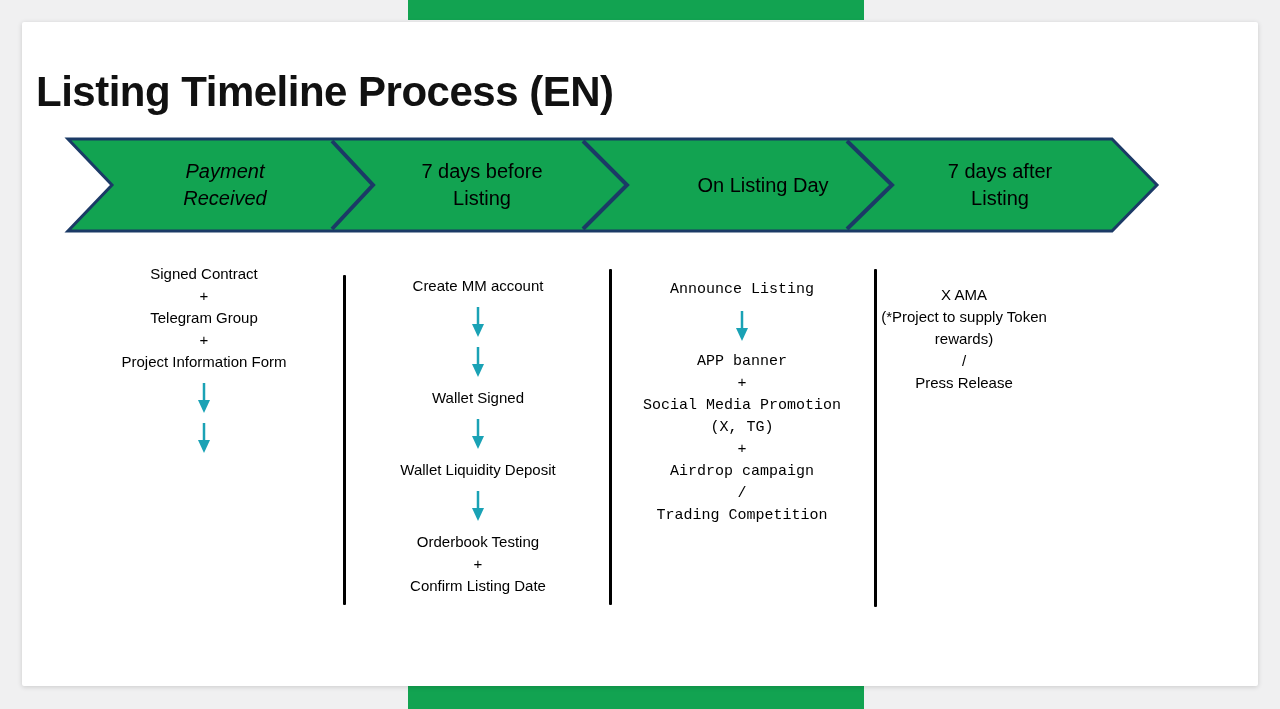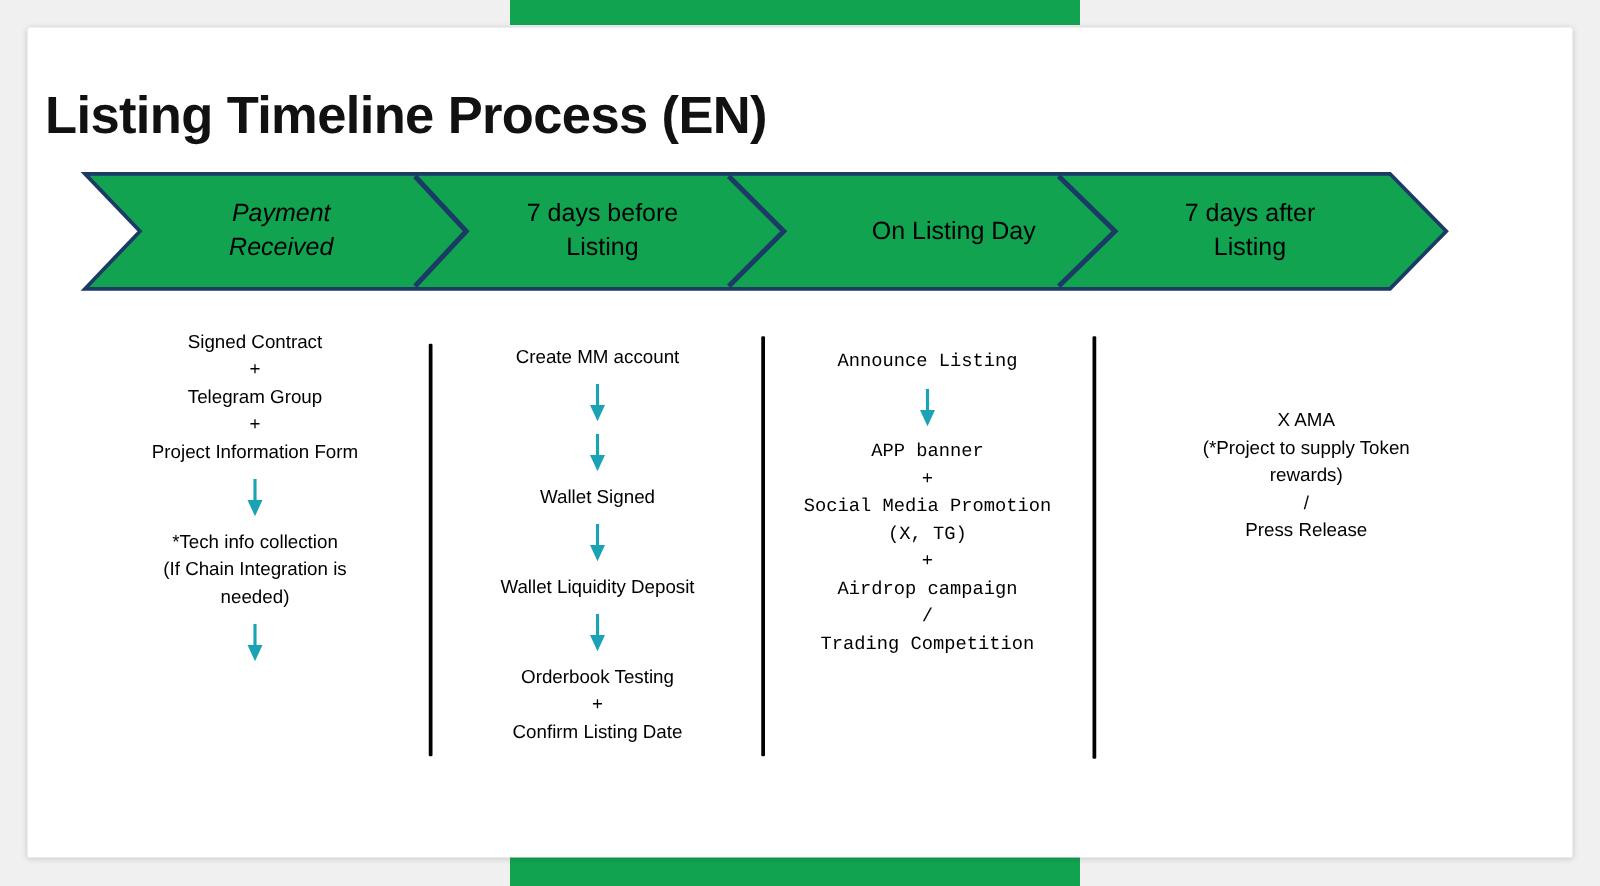--- a/index.html
+++ b/index.html
@@ -38,21 +38,21 @@
   .sl-1 { left:352px; width:260px; }
   .sl-2 { left:633px; width:260px; }
   .sl-3 { left:870px; width:260px; }
   .process-column {
     position:absolute; display:flex; flex-direction:column; align-items:center;
     text-align:center; font-size:15px; line-height:22px; color:var(--text,#000000);
   }
   .col-0 { left:68px;  top:258px; width:272px; }
   .col-1 { left:350px; top:270px; width:256px;justify-content:flex-end; }
   .col-2 { left:616px; top:274px; width:252px;font-family:Liberation Mono, monospace; }
-  .col-3 { left:917px; top:279px; width:256px;margin-top:42px; }
+  .col-3 { left:836px; top:279px; width:256px; }
   .step-text { white-space:pre-line; margin:5px 0; }
   .down-arrow { margin:5px 0; line-height:0; }
   .down-arrow line { stroke:var(--teal,#1aa2b5); stroke-width:2.5; }
   .down-arrow polygon { fill:var(--teal,#1aa2b5); }
   .column-divider {
     position:absolute; width:3px; background:var(--divider,#000000); border-radius:1px;
   }
   .d-0 { left:343px; top:275px; height:330px; }
   .d-1 { left:609px; top:269px; height:336px; }
   .d-2 { left:874px; top:269px; height:338px; }
@@ -85,23 +85,20 @@
 <div class="process-column col-0">
     <div class="step-text">Signed Contract
 +
 Telegram Group
 +
 Project Information Form</div>
     <div class="down-arrow"><svg width="16" height="30" viewBox="0 0 16 30">
         <line x1="8" y1="0" x2="8" y2="19"></line>
         <polygon points="2,17 14,17 8,30"></polygon>
       </svg></div>
-    <div class="step-text">*Tech info collection
-(If Chain Integration is
-needed)</div>
     <div class="down-arrow"><svg width="16" height="30" viewBox="0 0 16 30">
         <line x1="8" y1="0" x2="8" y2="19"></line>
         <polygon points="2,17 14,17 8,30"></polygon>
       </svg></div>
   </div>
 <div class="process-column col-1">
     <div class="step-text">Create MM account</div>
     <div class="down-arrow"><svg width="16" height="30" viewBox="0 0 16 30">
         <line x1="8" y1="0" x2="8" y2="19"></line>
         <polygon points="2,17 14,17 8,30"></polygon>

